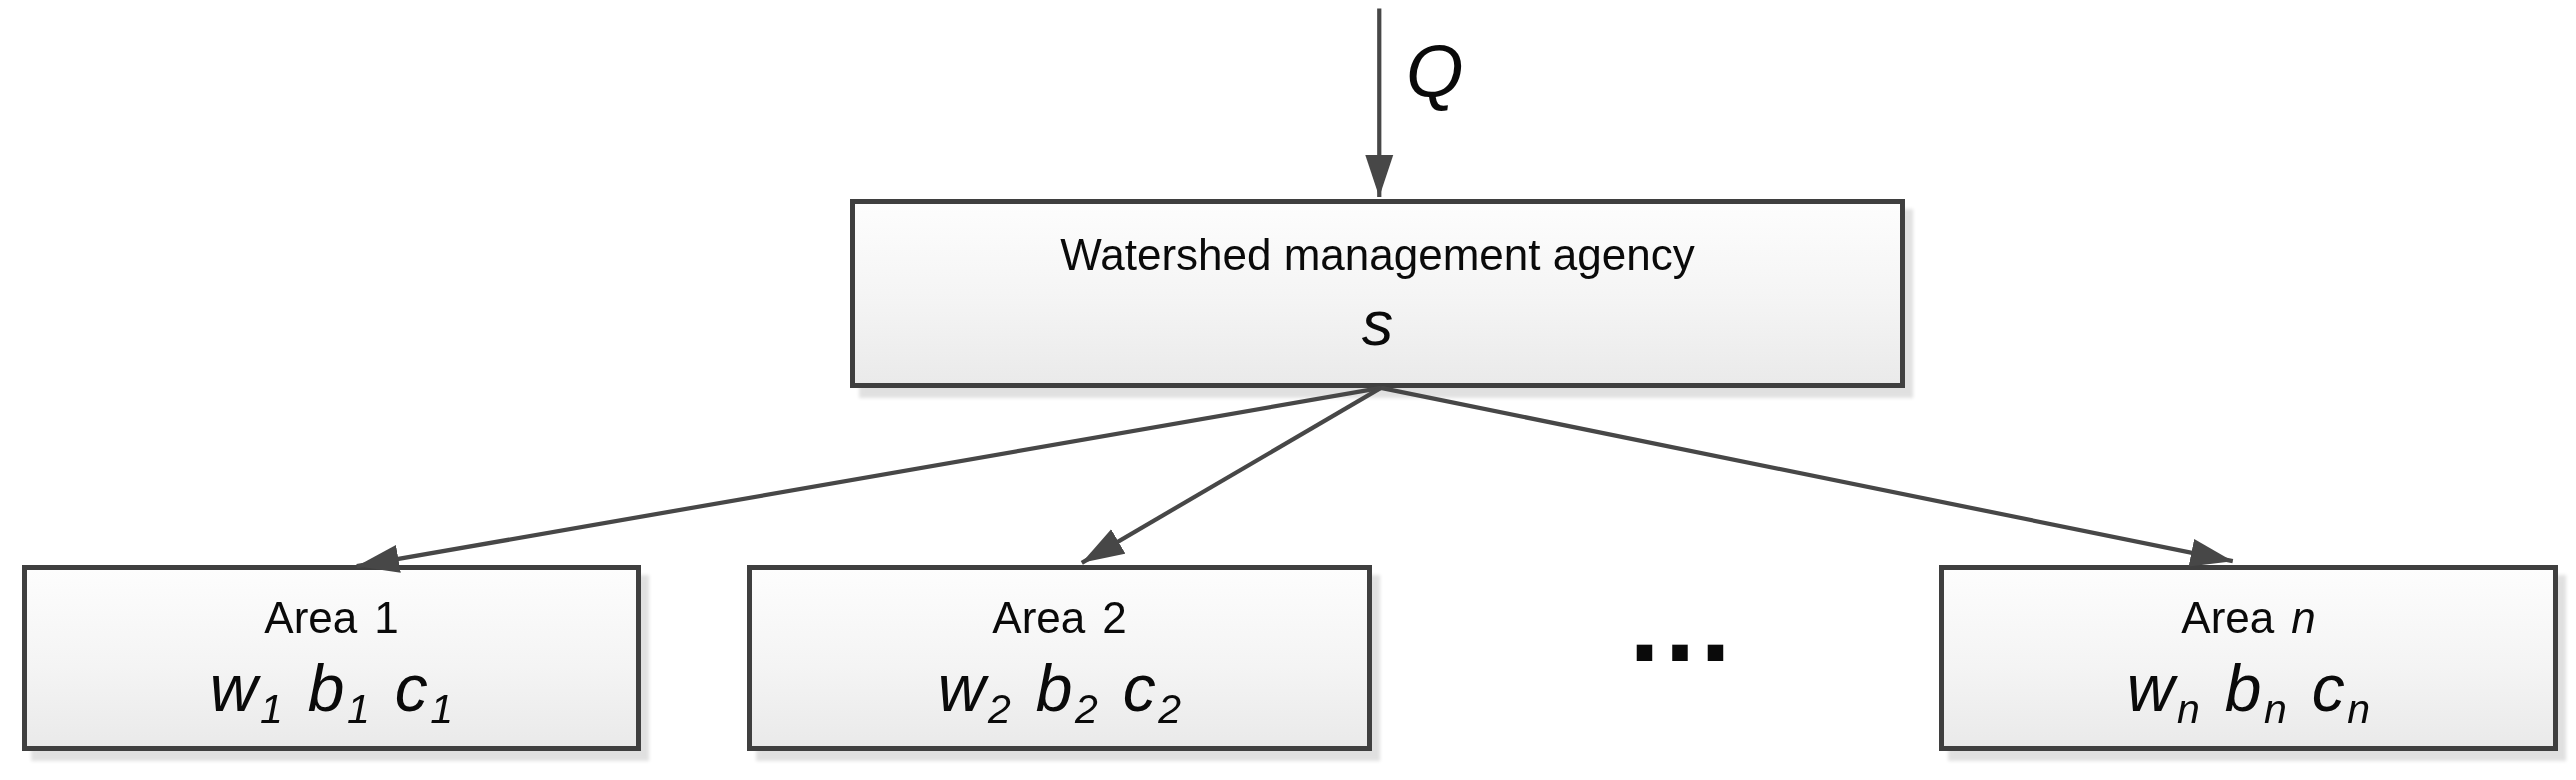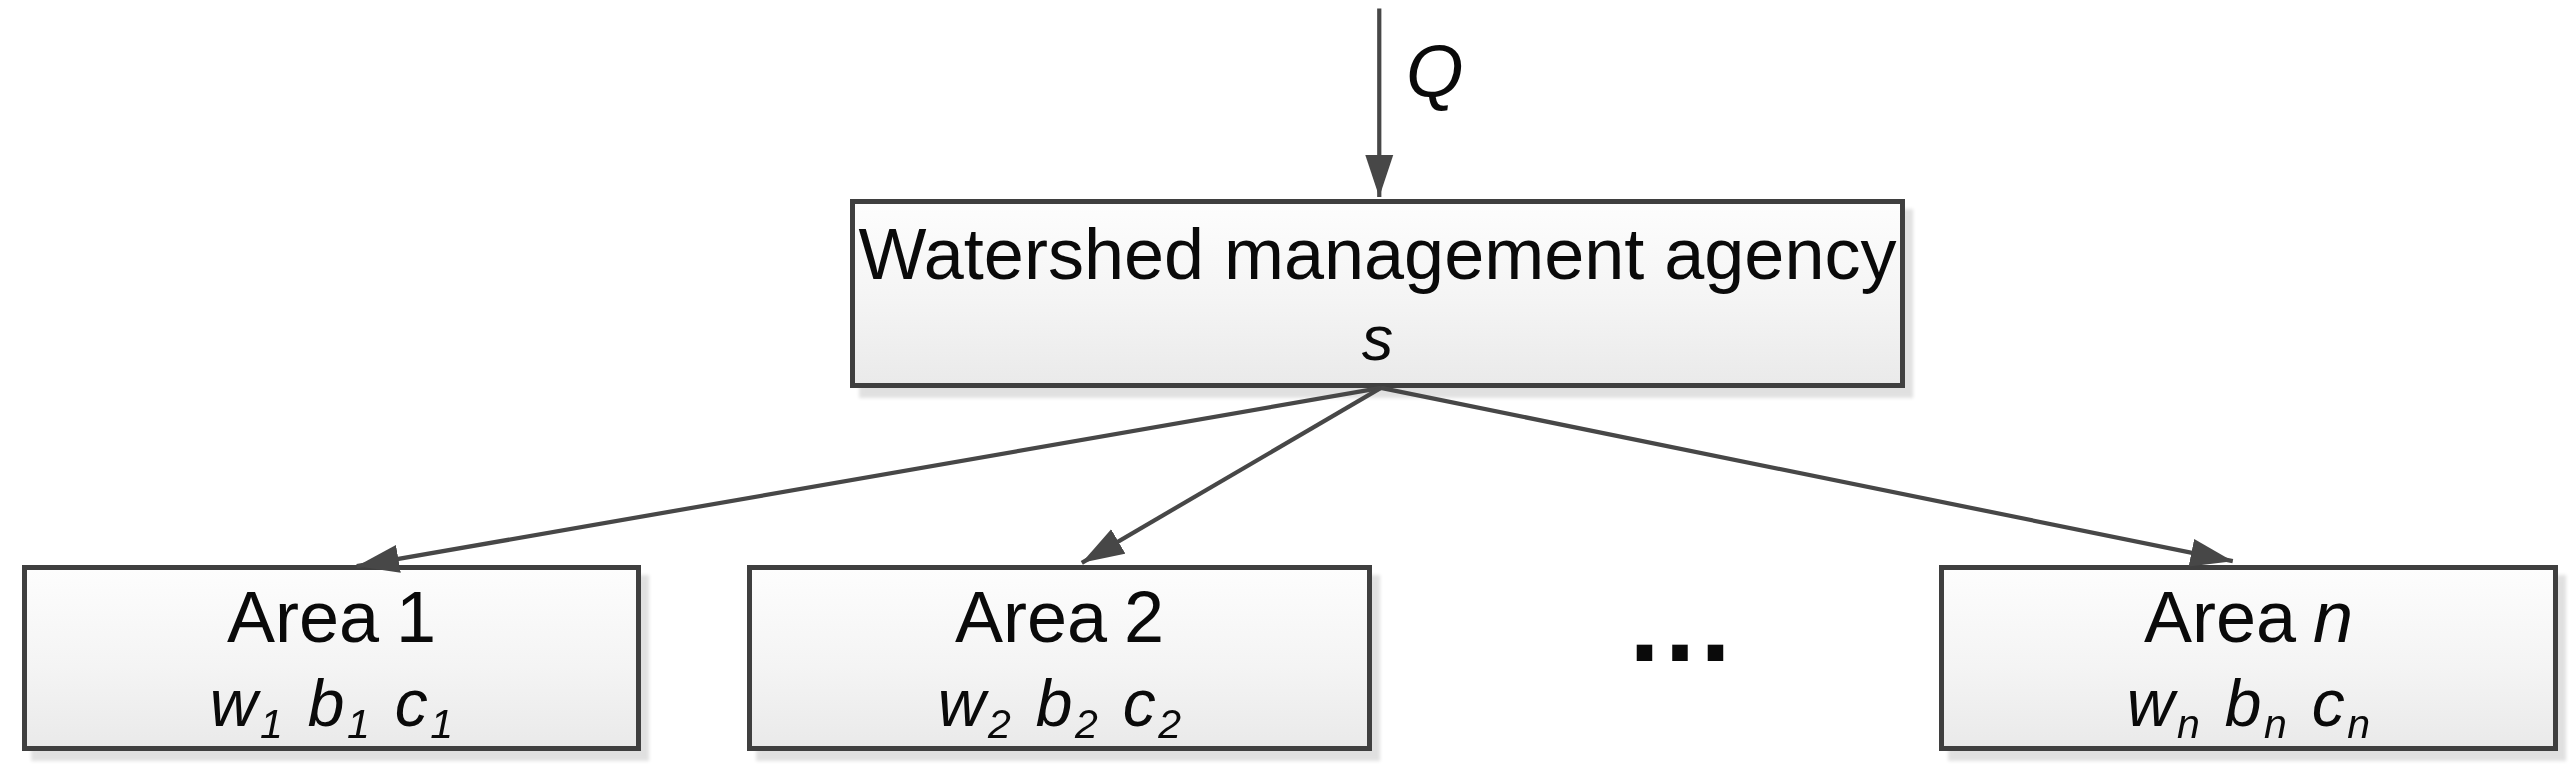--- a/index.html
+++ b/index.html
@@ -45,21 +45,21 @@
     text-align: center;
     gap: 13.5px;
   }
 
   .node-agency { left: 850px; top: 199px; width: 1055px; height: 189px; }
   .node-area1  { left: 22px;   top: 565px; width: 619px;  height: 186px; }
   .node-area2  { left: 747px;  top: 565px; width: 625px;  height: 186px; }
   .node-arean  { left: 1939px; top: 565px; width: 619px;  height: 186px; }
 
   .node-title {
-    font-size: 72px;
+    font-size: 44px;
     line-height: 1.05;
     white-space: nowrap;
     display: inline-flex;
     gap: 17px;
     justify-content: center;
   }
   .node-subtitle {
     font-size: 63px;
     font-style: italic;
     line-height: 1.0;

